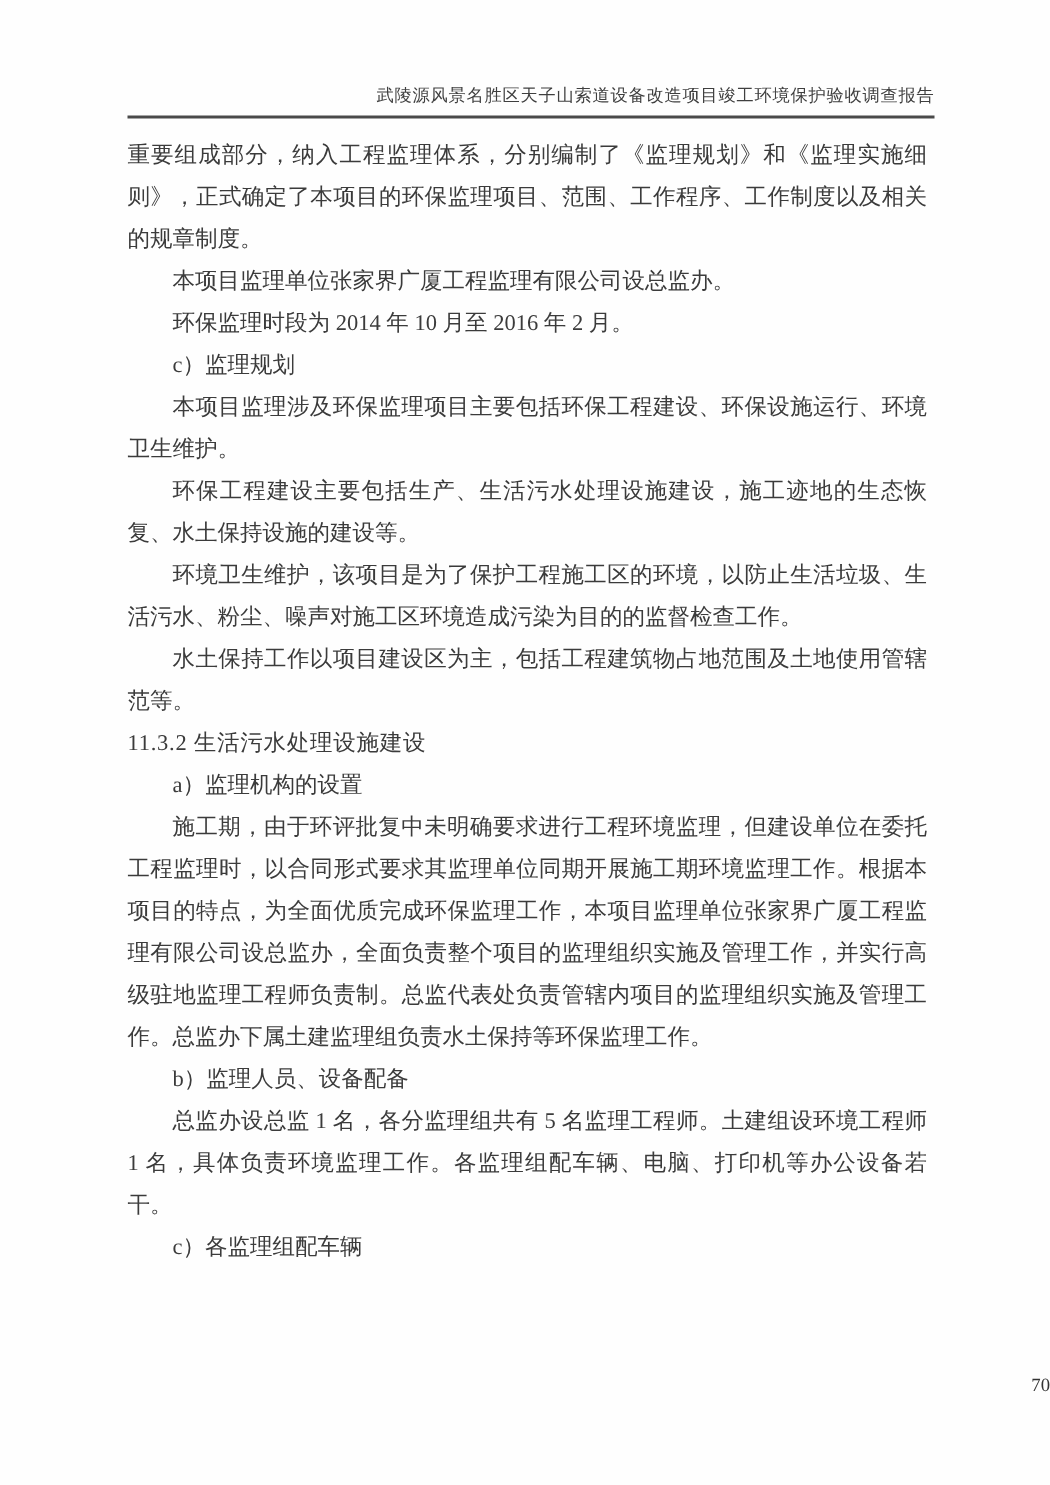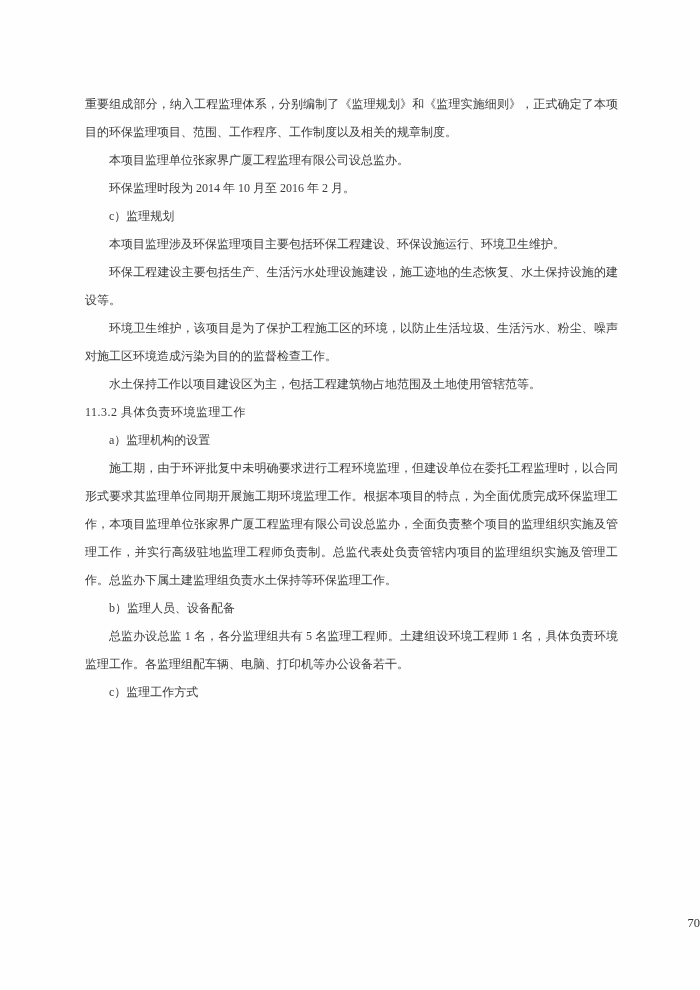--- a/index.html
+++ b/index.html
@@ -29,21 +29,21 @@
     letter-spacing: 0.5px;
     color: #3f3f3f;
     border-bottom: 2px solid #4a4a4a;
     padding-bottom: 3px;
   }
   .content {
     position: absolute;
     top: 90px;
     left: 85px;
     width: 533px;
-    font-size: 12px;
+    font-size: 15px;
     line-height: 28px;
     text-align: justify;
     color: #3b3b3b;
   }
   .content p {
     margin: 0;
     padding: 0;
   }
   .content p.indent {
     text-indent: 2em;
@@ -60,35 +60,38 @@
     text-align: right;
     font-size: 12.5px;
     color: #333333;
   }
 </style>
 </head>
 <body>
 
 <div class="page">
 
+  <div class="running-header">
+    <span>武陵源风景名胜区天子山索道设备改造项目竣工环境保护验收调查报告</span>
+  </div>
 
   <div class="content">
     <p>重要组成部分，纳入工程监理体系，分别编制了《监理规划》和《监理实施细则》，正式确定了本项目的环保监理项目、范围、工作程序、工作制度以及相关的规章制度。</p>
     <p class="indent">本项目监理单位张家界广厦工程监理有限公司设总监办。</p>
     <p class="indent">环保监理时段为 2014 年 10 月至 2016 年 2 月。</p>
     <p class="indent">c）监理规划</p>
     <p class="indent">本项目监理涉及环保监理项目主要包括环保工程建设、环保设施运行、环境卫生维护。</p>
     <p class="indent">环保工程建设主要包括生产、生活污水处理设施建设，施工迹地的生态恢复、水土保持设施的建设等。</p>
     <p class="indent">环境卫生维护，该项目是为了保护工程施工区的环境，以防止生活垃圾、生活污水、粉尘、噪声对施工区环境造成污染为目的的监督检查工作。</p>
     <p class="indent">水土保持工作以项目建设区为主，包括工程建筑物占地范围及土地使用管辖范等。</p>
-    <p class="heading">11.3.2 具体负责环境监理工作</p>
+    <p class="heading">11.3.2 生活污水处理设施建设</p>
     <p class="indent">a）监理机构的设置</p>
     <p class="indent">施工期，由于环评批复中未明确要求进行工程环境监理，但建设单位在委托工程监理时，以合同形式要求其监理单位同期开展施工期环境监理工作。根据本项目的特点，为全面优质完成环保监理工作，本项目监理单位张家界广厦工程监理有限公司设总监办，全面负责整个项目的监理组织实施及管理工作，并实行高级驻地监理工程师负责制。总监代表处负责管辖内项目的监理组织实施及管理工作。总监办下属土建监理组负责水土保持等环保监理工作。</p>
     <p class="indent">b）监理人员、设备配备</p>
     <p class="indent">总监办设总监 1 名，各分监理组共有 5 名监理工程师。土建组设环境工程师 1 名，具体负责环境监理工作。各监理组配车辆、电脑、打印机等办公设备若干。</p>
-    <p class="indent">c）监理工作方式</p>
+    <p class="indent">c）各监理组配车辆</p>
   </div>
 
   <div class="page-footer">
     <span>70</span>
   </div>
 
 </div>
 
 </body></html>

